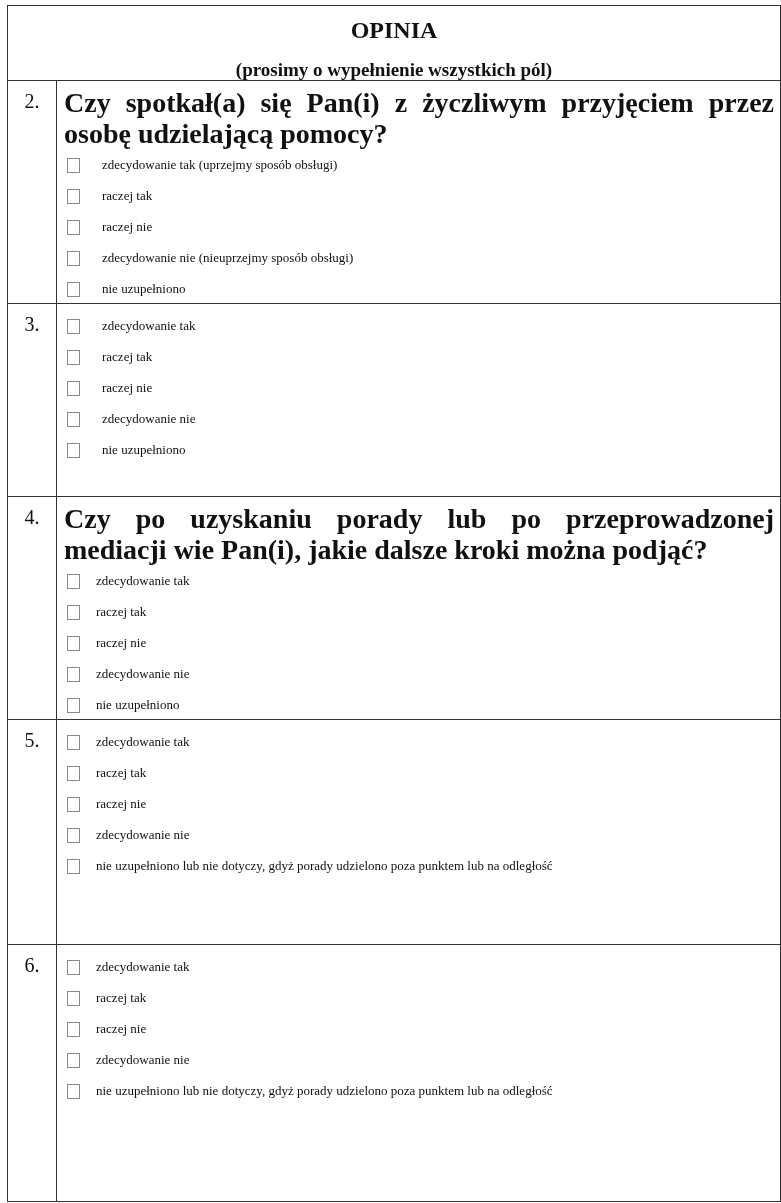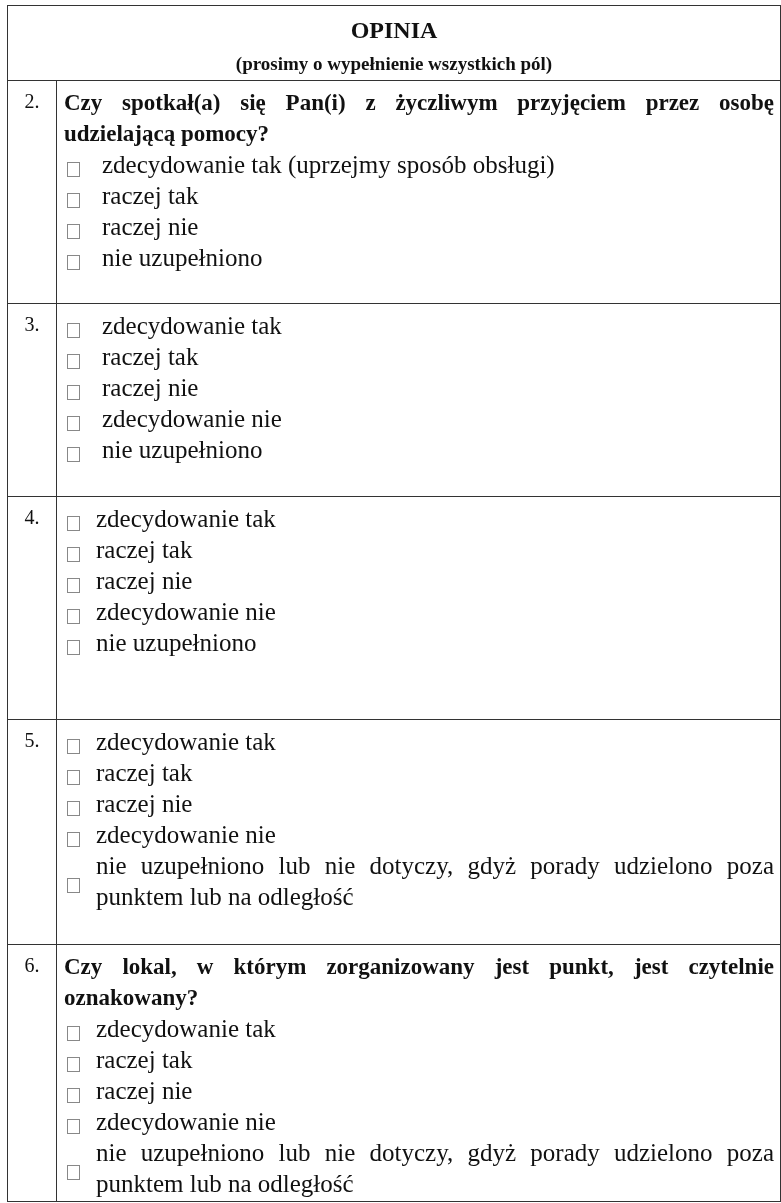--- a/index.html
+++ b/index.html
@@ -2,28 +2,28 @@
 <html><head>
 <meta charset="utf-8">
 <style>
   html, body { margin:0; padding:0; background:#ffffff; }
   body { width:781px; height:1203px; position:relative; overflow:hidden;
          font-family:"Liberation Serif", serif; color:#111; }
   .form-table { position:absolute; left:7px; top:5px; width:774px;
                 border:1.5px solid #333; box-sizing:border-box; }
   .header { height:74px; border-bottom:1.5px solid #333; text-align:center; }
   .header .title { font-weight:bold; font-size:24px; padding-top:10px; line-height:28px; }
-  .header .subtitle { font-weight:bold; font-size:19px; line-height:24px; margin-top:8px; }
+  .header .subtitle { font-weight:bold; font-size:19px; line-height:24px; margin-top:14px; }
   .row { display:flex; border-bottom:1.5px solid #333; box-sizing:border-box; }
   .row:last-child { border-bottom:none; }
   .num { width:49px; border-right:1.5px solid #333; font-size:20px;
          text-align:center; padding-top:9px; box-sizing:border-box; flex:none; }
   .content { flex:1; padding:6px 6px 4px 7px; }
-  .question { font-weight:bold; font-size:23px; line-height:31px; text-align:justify; text-align-last:left; }
-  .option { display:flex; font-size:25px; line-height:31px;align-items:center; }
+  .question { font-weight:bold; font-size:28px; line-height:31px; text-align:justify; text-align-last:left; }
+  .option { display:flex; font-size:13px; line-height:31px; }
   .box { width:11px; height:13px; border:1px solid #888; margin-top:9px; margin-left:3px; flex:none; }
   .option .label { margin-left:22px; text-align:justify; text-align-last:left; }
   .compact .option .label { margin-left:16px; }
   .r2 { height:223px; } .r3 { height:193px; } .r4 { height:223px; }
   .r5 { height:225px; } .r6 { height:256px; }
 </style>
 </head>
 <body>
 
 <div class="form-table">
@@ -40,20 +40,24 @@
           <span class="box"></span>
           <span class="label">zdecydowanie tak (uprzejmy sposób obsługi)</span>
         </div>
       <div class="option">
           <span class="box"></span>
           <span class="label">raczej tak</span>
         </div>
       <div class="option">
           <span class="box"></span>
           <span class="label">raczej nie</span>
+        </div>
+      <div class="option">
+          <span class="box"></span>
+          <span class="label">zdecydowanie nie (nieuprzejmy sposób obsługi)</span>
         </div>
       <div class="option">
           <span class="box"></span>
           <span class="label">nie uzupełniono</span>
         </div>
     </div>
   </div>
 
   <div class="row r3">
     <div class="num">3.</div>
@@ -77,20 +81,21 @@
       <div class="option">
           <span class="box"></span>
           <span class="label">nie uzupełniono</span>
         </div>
     </div>
   </div>
 
   <div class="row r4 compact">
     <div class="num">4.</div>
     <div class="content">
+      <div class="question">Czy po uzyskaniu porady lub po przeprowadzonej mediacji wie Pan(i), jakie dalsze kroki można podjąć?</div>
       <div class="option">
           <span class="box"></span>
           <span class="label">zdecydowanie tak</span>
         </div>
       <div class="option">
           <span class="box"></span>
           <span class="label">raczej tak</span>
         </div>
       <div class="option">
           <span class="box"></span>
@@ -129,21 +134,20 @@
       <div class="option">
           <span class="box"></span>
           <span class="label">nie uzupełniono lub nie dotyczy, gdyż porady udzielono poza punktem lub na odległość</span>
         </div>
     </div>
   </div>
 
   <div class="row r6 compact">
     <div class="num">6.</div>
     <div class="content">
-      <div class="question">Czy lokal, w którym zorganizowany jest punkt, jest czytelnie oznakowany?</div>
       <div class="option">
           <span class="box"></span>
           <span class="label">zdecydowanie tak</span>
         </div>
       <div class="option">
           <span class="box"></span>
           <span class="label">raczej tak</span>
         </div>
       <div class="option">
           <span class="box"></span>

